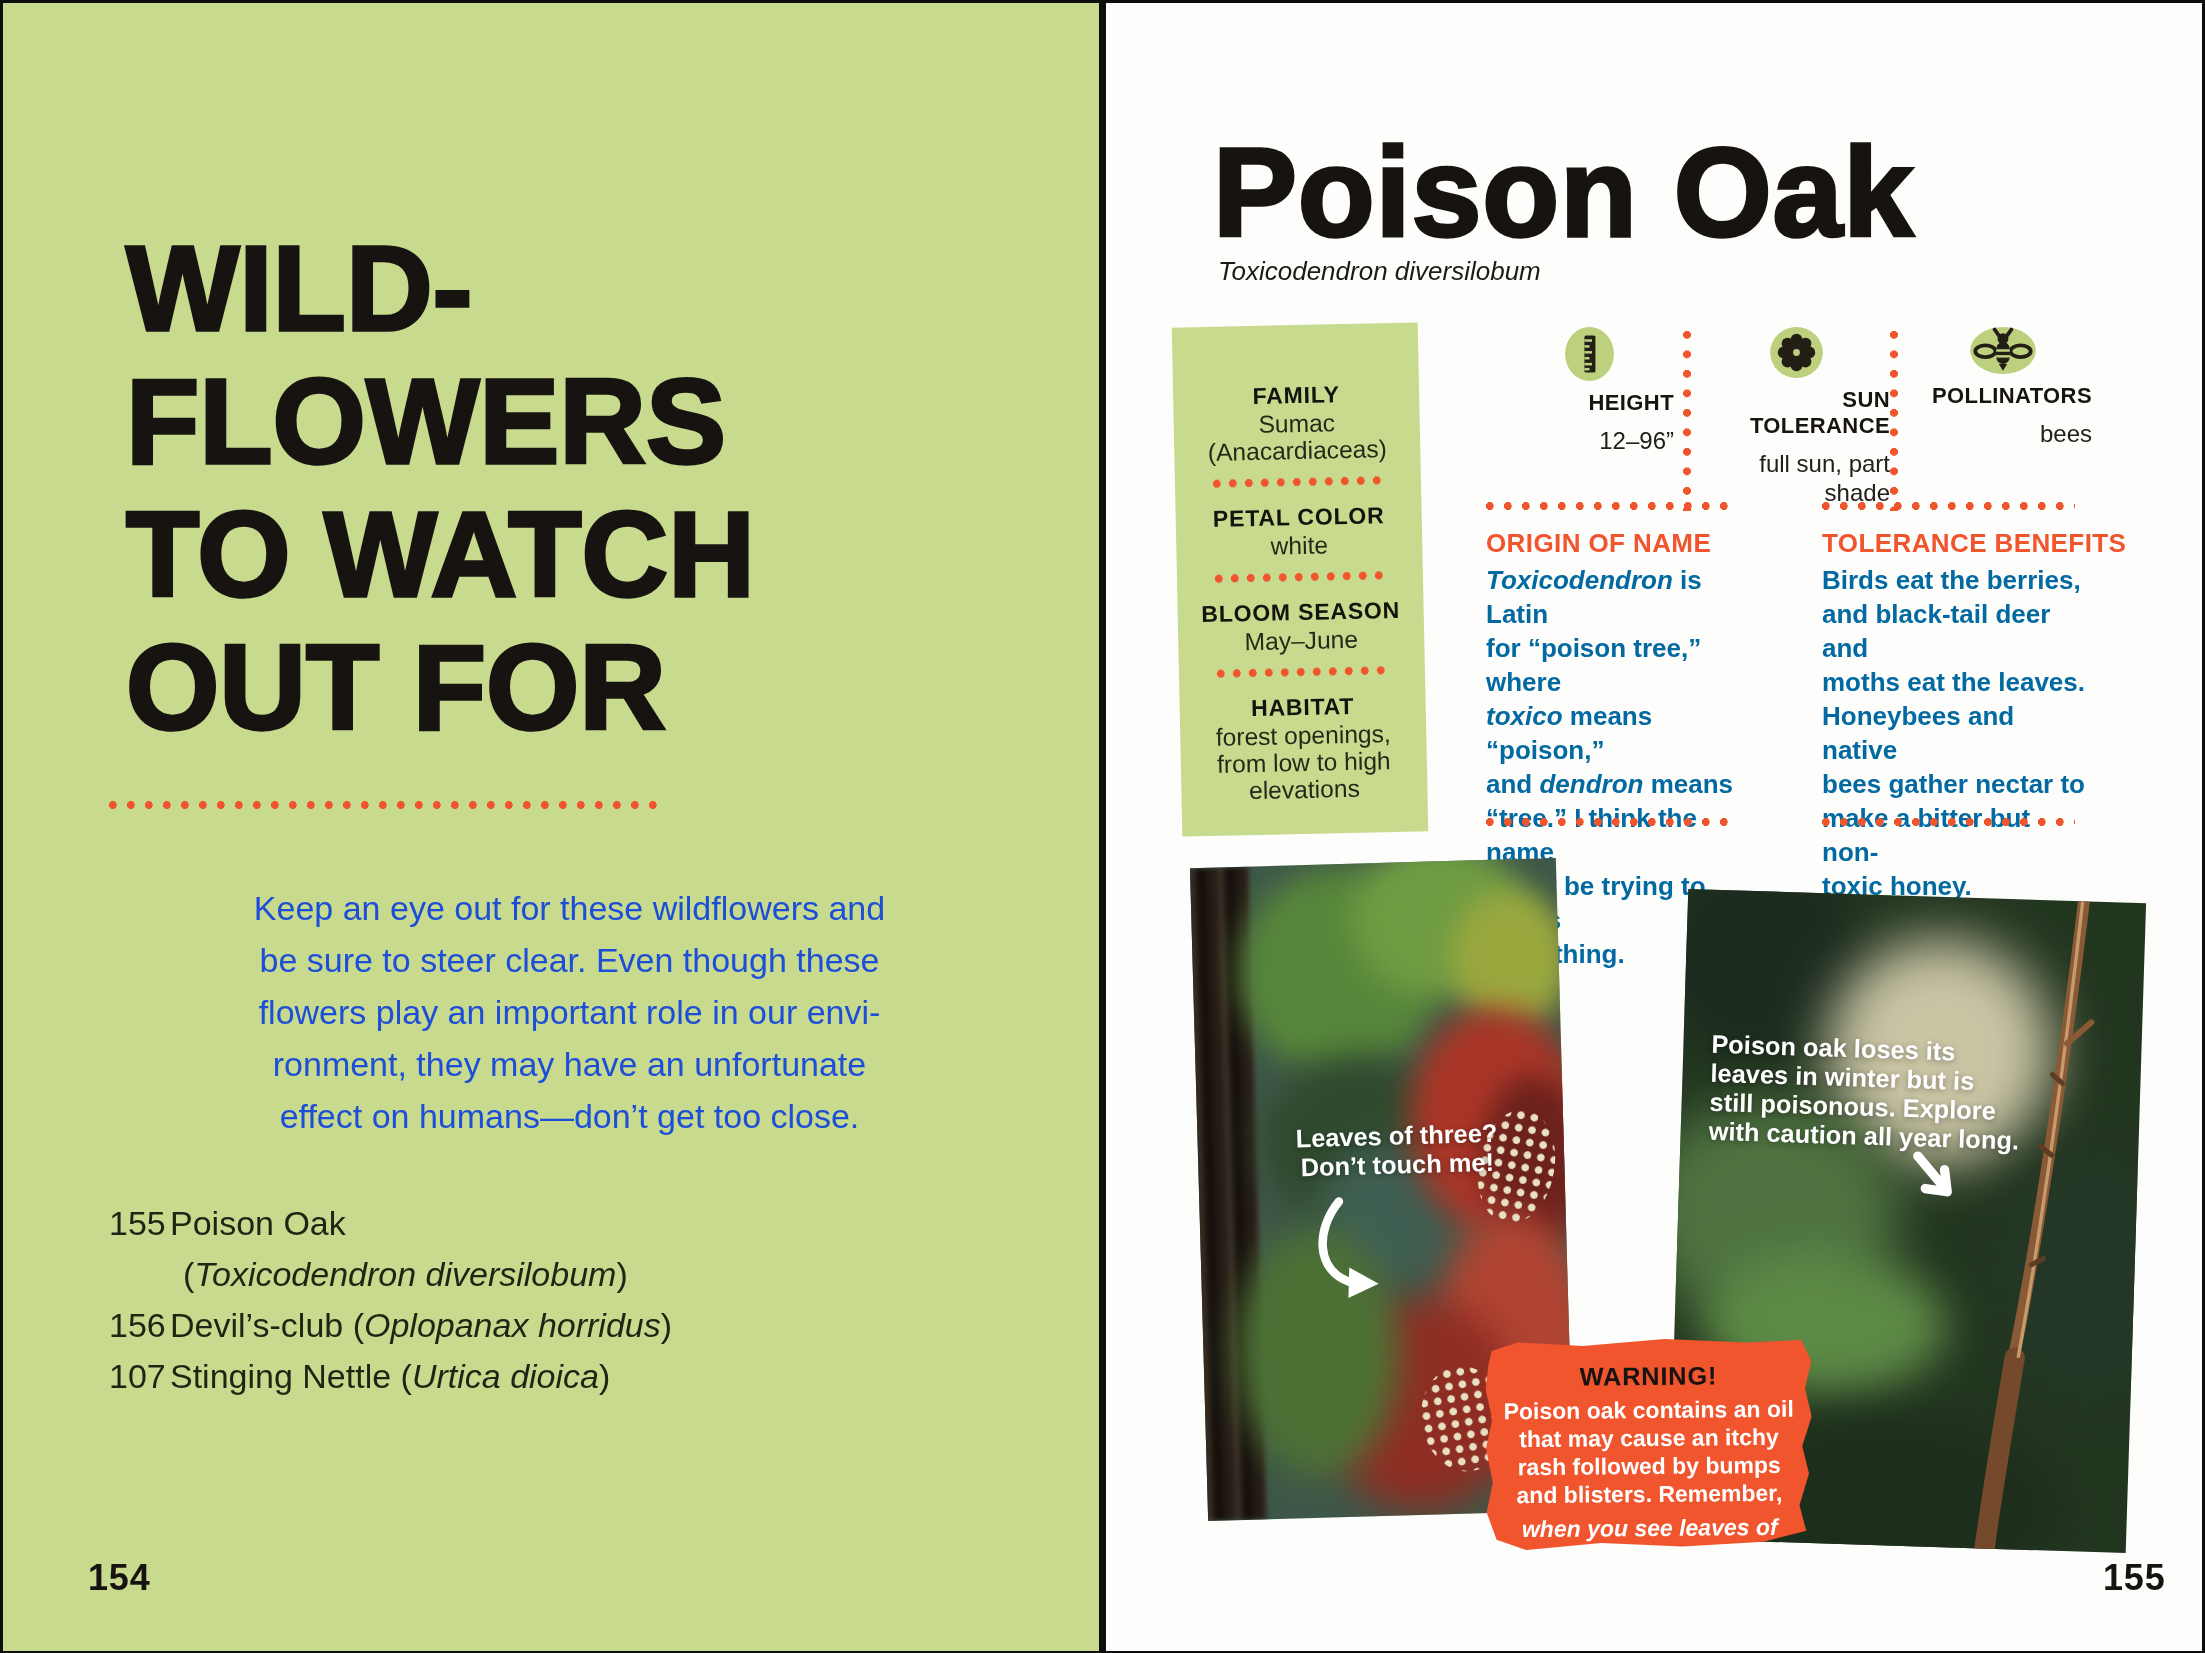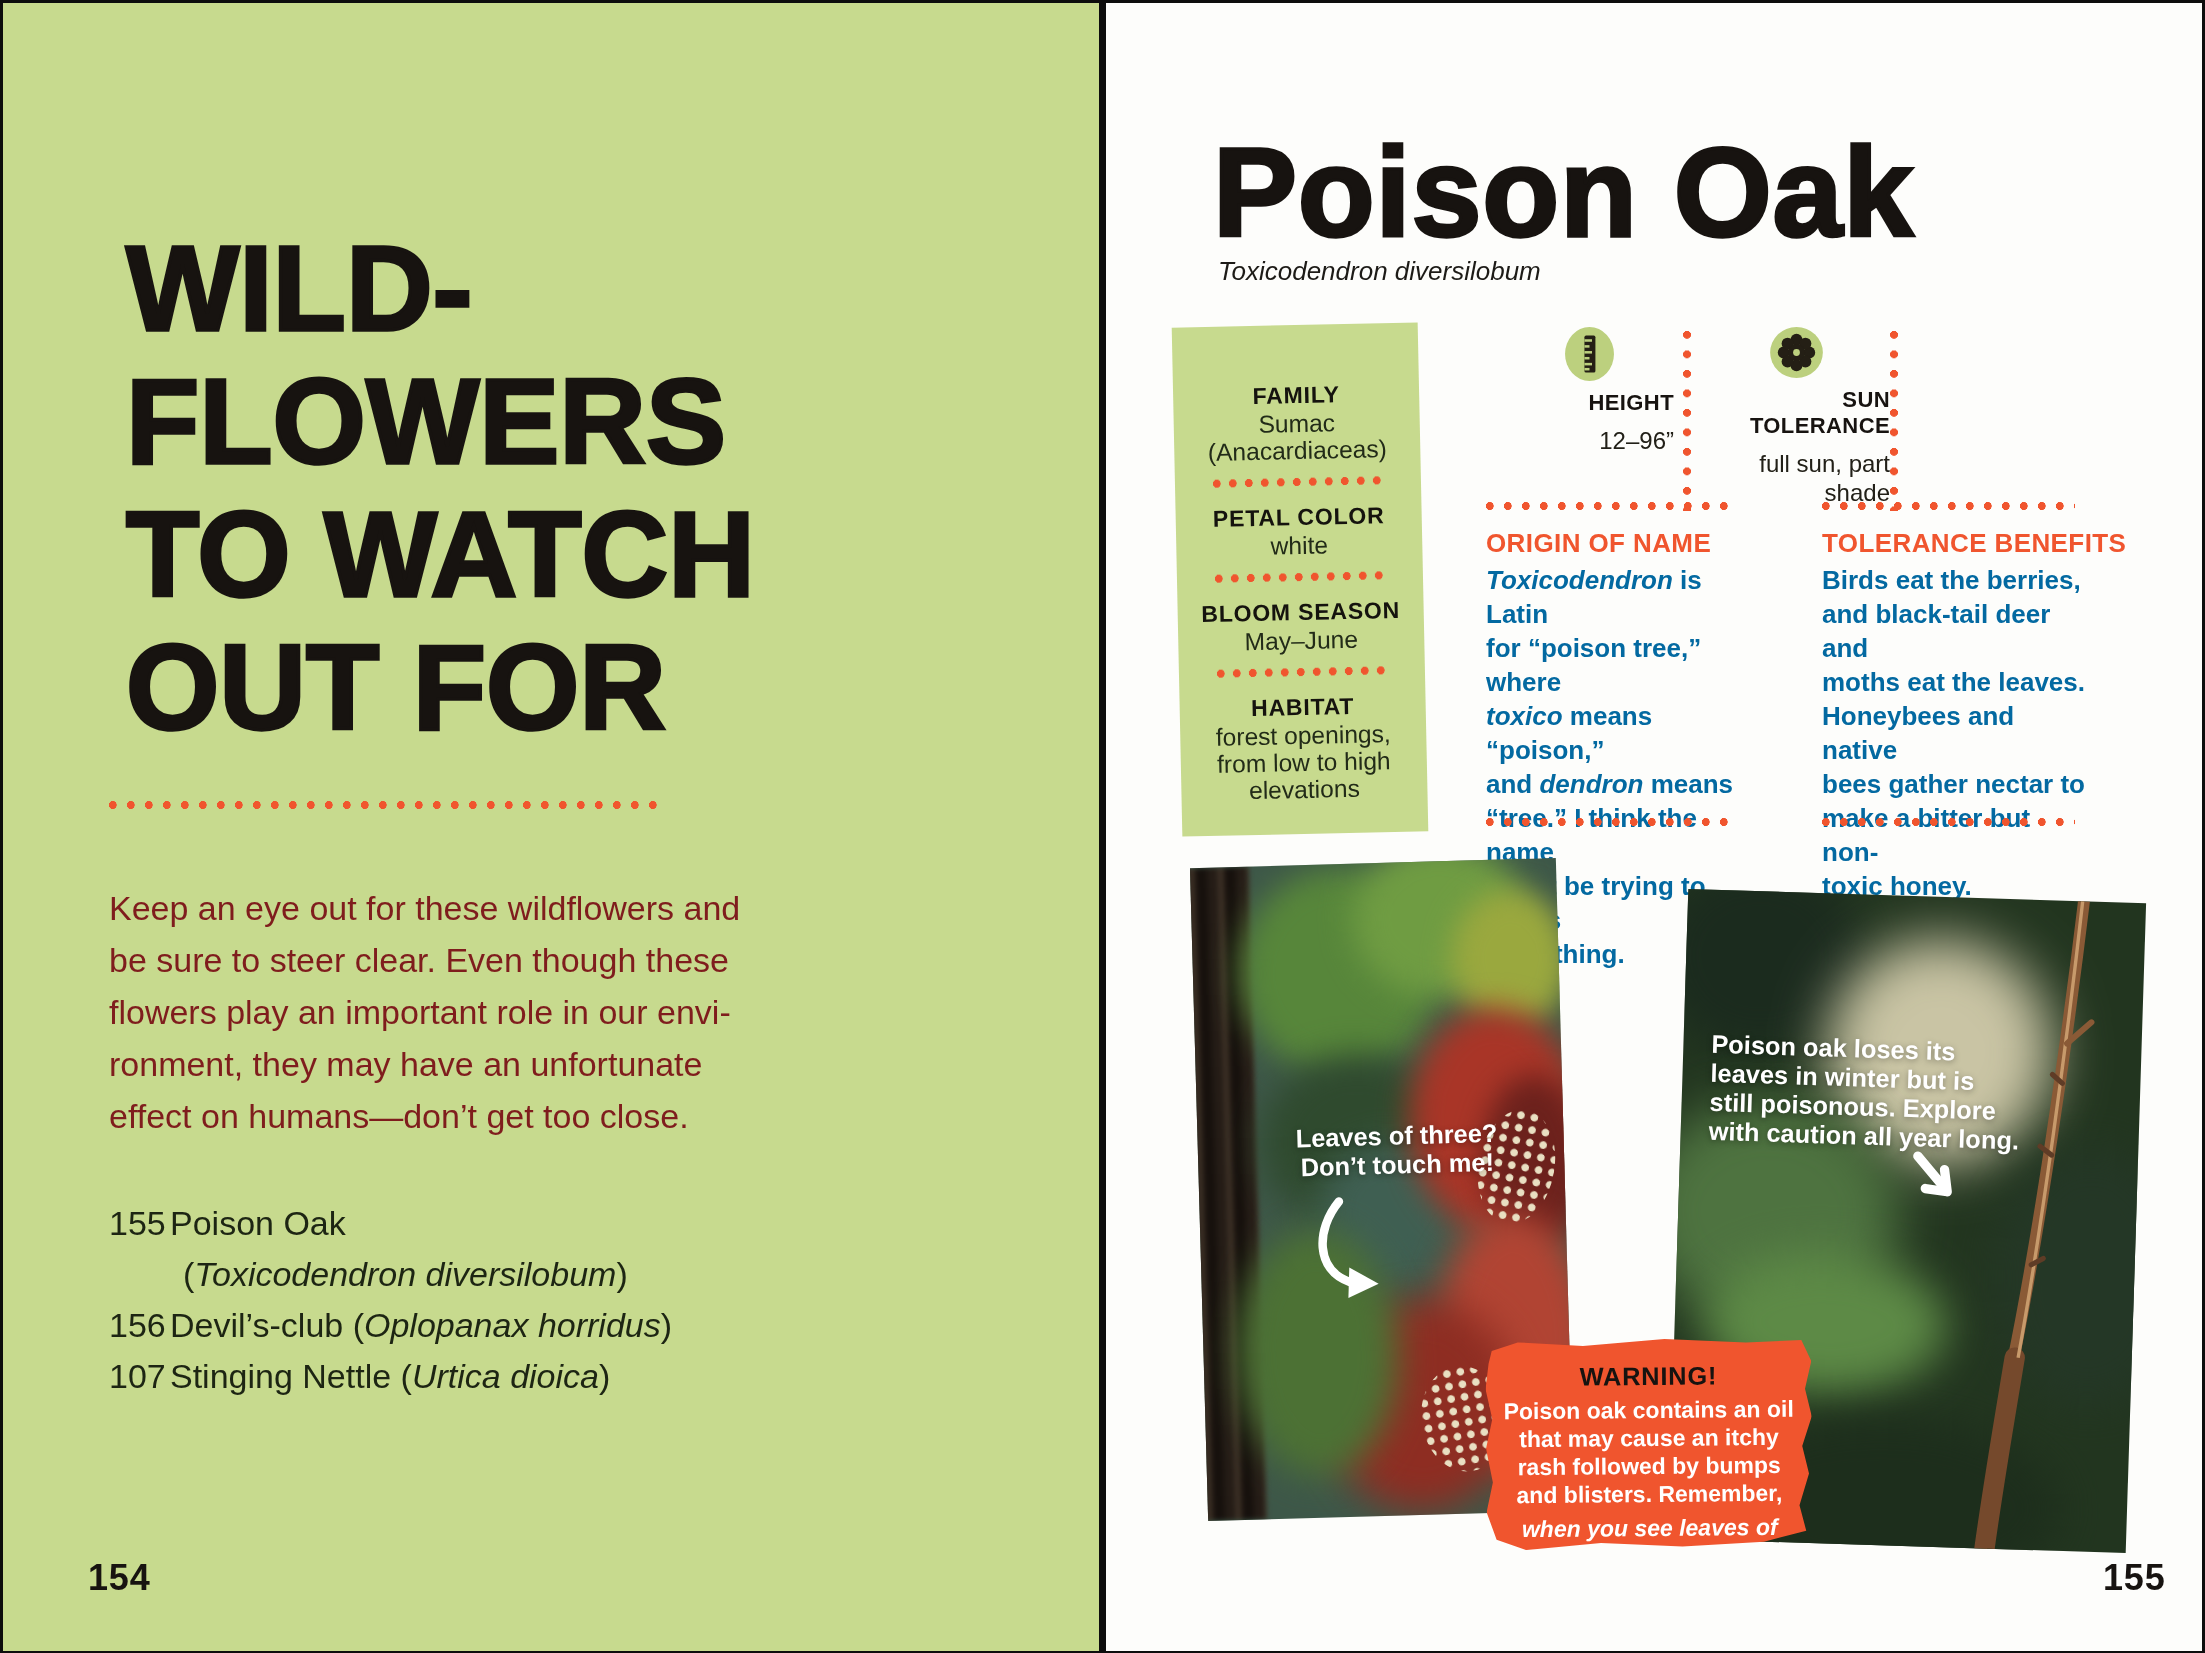--- a/index.html
+++ b/index.html
@@ -21,22 +21,22 @@
   .dots-h { position:absolute; height:7.6px;
     background-image:radial-gradient(circle at 3.8px 50%, #f0552e 3.6px, rgba(0,0,0,0) 4.1px);
     background-size:18px 7.6px; background-repeat:repeat-x; }
   .dots-v { position:absolute; width:7.6px;
     background-image:radial-gradient(circle at 50% 3.8px, #f0552e 3.6px, rgba(0,0,0,0) 4.1px);
     background-size:7.6px 19.5px; background-repeat:repeat-y; }
 
   
   .section-title { position:absolute; left:126px; top:222px; font-size:120px; line-height:133px;
     font-weight:700; letter-spacing:0; white-space:pre-line; -webkit-text-stroke:3.4px #171310; }
-  .intro { position:absolute; left:109px; top:882px; width:891px; font-size:34px; line-height:52px;
-    color:#7f1d1d; white-space:pre-line; }
+  .intro { position:absolute; left:124px; top:882px; width:891px; font-size:34px; line-height:52px;
+    color:#1d4ed8; white-space:pre-line;text-align:center; }
   .toc { position:absolute; left:109px; top:1198px; font-size:34px; line-height:51px; color:#1d2513; }
   .toc-row { display:flex; }
   .toc-row .num { width:61px; flex:none; }
   .toc-row.indent { padding-left:74px; }
   .it { font-style:italic; }
   .folio { position:absolute; font-size:36px; font-weight:700; letter-spacing:0.8px;margin-left:40px; }
   .folio.left  { left:48px;  top:1557px; }
   .folio.right { left:2063px; top:1557px; }
 
   
@@ -184,20 +184,42 @@
         <circle cx="31" cy="30" r="4" fill="#bcd07e"></circle>
       </svg>
     </span>
     <div class="lbl">SUN TOLERANCE</div>
     <div class="val">full sun, part
 shade</div>
   </div>
 
   <div class="dots-v" style="left:1890px; top:331px; height:180px;"></div>
 
+  <div class="stat" style="left:1914px; top:327px; width:178px;">
+    <span class="blob" style="width:66px;height:47px;">
+      <svg width="66" height="47" viewBox="0 0 78 56">
+        <ellipse cx="39" cy="28" rx="39" ry="28" fill="#bcd07e"></ellipse>
+        <g stroke="#241f15" stroke-width="4.5" fill="none" stroke-linecap="round">
+          <path d="M34 10 L29 3"></path>
+            <path d="M44 10 L49 3"></path>
+          <ellipse cx="18" cy="29" rx="12" ry="7"></ellipse>
+          <ellipse cx="60" cy="29" rx="12" ry="7"></ellipse>
+        </g>
+        <circle cx="39" cy="14" r="6.5" fill="#241f15"></circle>
+        <rect x="31" y="18" width="16" height="26" rx="8" fill="#241f15"></rect>
+        <g stroke="#bcd07e" stroke-width="3">
+            <line x1="31" y1="28" x2="47" y2="28"></line>
+            <line x1="31" y1="35" x2="47" y2="35"></line>
+          </g>
+        <path d="M39 52 L34 44 L44 44 Z" fill="#241f15"></path>
+      </svg>
+    </span>
+    <div class="lbl">POLLINATORS</div>
+    <div class="val">bees</div>
+  </div>
 
   <div class="dots-h" style="left:1486px; top:502px; width:248px;"></div>
   <div class="col-head" style="left:1486px; top:528px;">ORIGIN OF NAME</div>
   <div class="col-body" style="left:1486px; top:563px; width:263px;" id="origin-body"><span class="it">Toxicodendron</span><span> is Latin
 for “poison tree,” where
 </span><span class="it">toxico</span><span> means “poison,”
 and </span><span class="it">dendron</span><span> means
 “tree.” I think the name
 might be trying to tell us
 something.</span></div>

